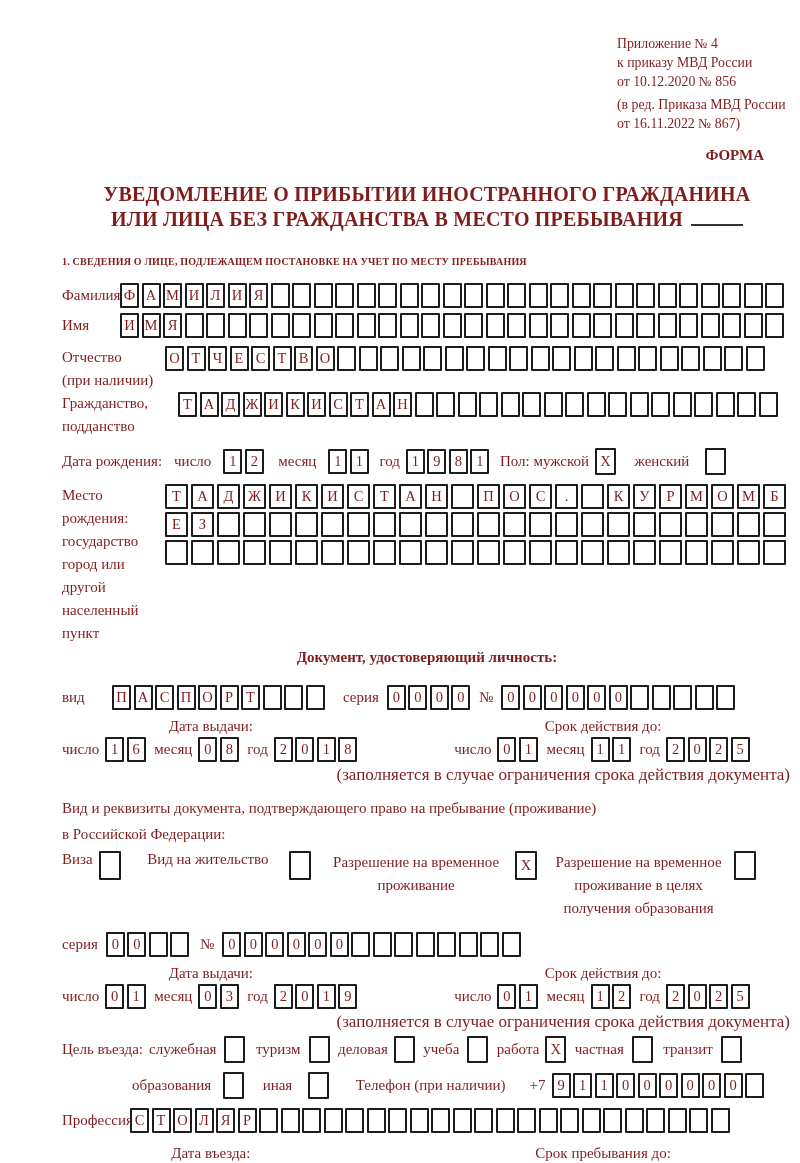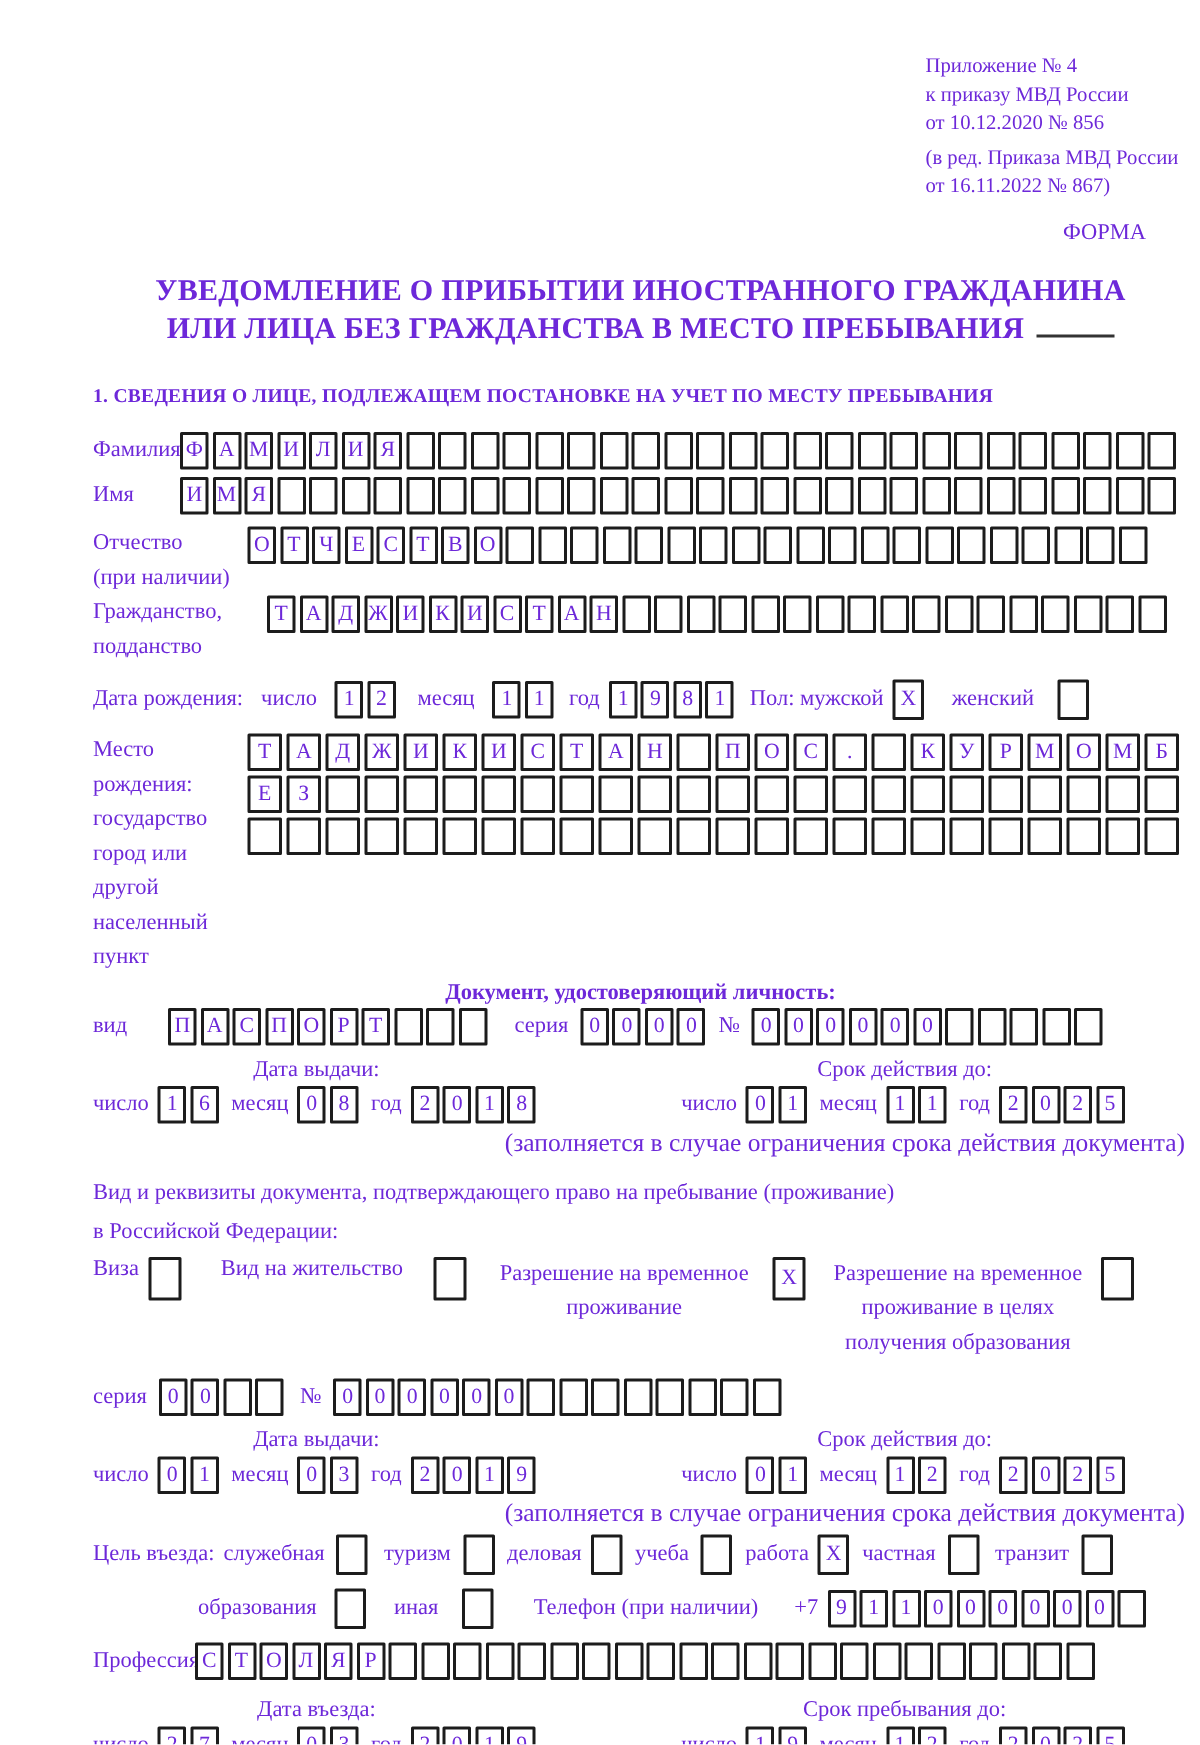--- a/index.html
+++ b/index.html
@@ -1,33 +1,33 @@
 <!DOCTYPE html>
 <html><head>
 <meta charset="utf-8">
 <style>
   html,body{margin:0;padding:0;background:#ffffff;}
   .page{
     position:relative;
     width:800px;height:1163px;
-    background:#ffffff;color:#6d28d9;
+    background:#ffffff;color:#7f1d1d;
     font-family:"Liberation Serif", "DejaVu Serif", serif;
     font-size:15px;
     box-sizing:border-box;
     padding:34px 8px 0 62px;
     overflow:hidden;
   }
   
   .appendix{margin-left:555px;font-size:13.8px;line-height:19px;}
   .appendix .amend{margin-top:4px;}
-  .forma{margin-top:14px;text-align:right;padding-right:28px;font-weight:normal;font-size:15px;}
+  .forma{margin-top:14px;text-align:right;padding-right:28px;font-weight:bold;font-size:15px;}
   
   .title{margin-top:18px;text-align:center;font-weight:bold;font-size:20px;line-height:25px;letter-spacing:.2px;}
   .title-underline{display:inline-block;width:52px;border-bottom:2px solid #333;height:14px;margin-left:8px;}
-  .sec1{margin-top:24px;font-weight:bold;font-size:13px;letter-spacing:.2px;}
+  .sec1{margin-top:24px;font-weight:bold;font-size:10px;letter-spacing:.2px;}
   
   .row{display:flex;align-items:center;margin-top:5px;}
   .row.top{align-items:flex-start;}
   .lbl{flex:0 0 auto;}
   .w-surname{width:58px;}
   .w-patr{width:103px;}
   .w-citiz{width:116px;}
   .w-place{width:103px;}
   .w-prof{width:68px;}
   .ml6{margin-left:6px;} .ml8{margin-left:8px;} .ml12{margin-left:12px;}
@@ -340,21 +340,21 @@
           <span class="cb">&nbsp;</span>
           <span class="cb">&nbsp;</span>
           <span class="cb">&nbsp;</span>
           <span class="cb">&nbsp;</span>
         </span>
     </span>
   </div>
 
   <div style="margin-top:4px;text-align:center;font-weight:bold;">Документ, удостоверяющий личность:</div>
 
-  <div class="row" style="margin-top:1px;">
+  <div class="row" style="margin-top:19px;">
     <span class="lbl" style="width:50px;">вид</span>
     <span class="boxes">
         <span class="cb">П</span>
         <span class="cb">А</span>
         <span class="cb">С</span>
         <span class="cb">П</span>
         <span class="cb">О</span>
         <span class="cb">Р</span>
         <span class="cb">Т</span>
         <span class="cb">&nbsp;</span>

